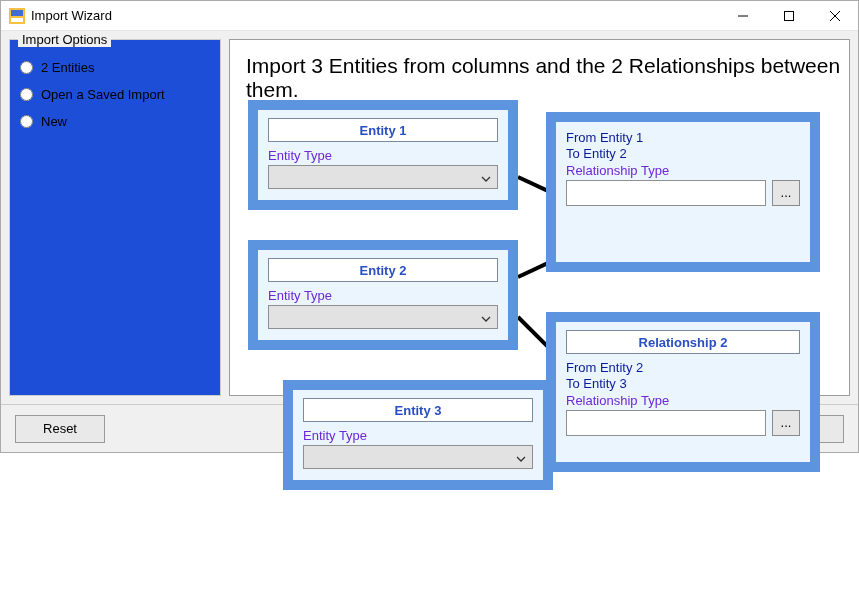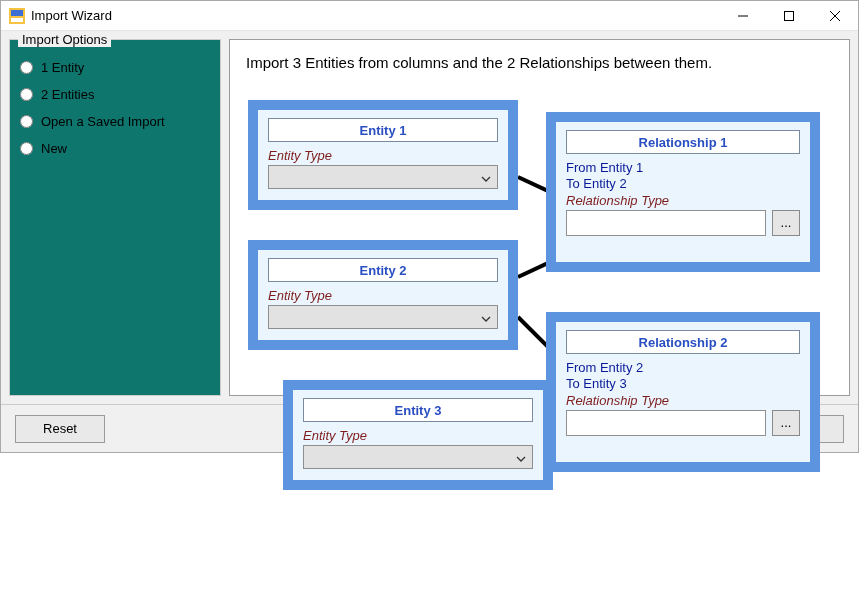--- a/index.html
+++ b/index.html
@@ -60,21 +60,21 @@
       display: flex;
       padding: 8px;
       gap: 8px;
       min-height: 0;
     }
     .sidebar {
       width: 212px;
       position: relative;
       padding: 14px 10px 10px 10px;
       border: 1px solid #cccccc;
-      background: #0f766e;
+      background: #1d4ed8;
     }
     .sidebar-legend {
       position: absolute;
       top: -8px;
       left: 8px;
       background: #f0f0f0;
       padding: 0 4px;
       color: #000;
     }
     .radio-row {
@@ -88,21 +88,21 @@
     .content-pane {
       flex: 1;
       background: #ffffff;
       border: 1px solid #9c9c9c;
       position: relative;
     }
     .instruction {
       position: absolute;
       top: 14px;
       left: 16px;
-      font-size: 15px;
+      font-size: 21px;
       color: #000;
     }
     
     .entity-box, .rel-box {
       position: absolute;
       border: 10px solid #5c94e0;
       background: #eaf5fd;
       padding: 8px 10px;
     }
     .entity-box {
@@ -125,23 +125,22 @@
       border: 1px solid #7a8aa0;
       height: 24px;
       display: flex;
       align-items: center;
       justify-content: center;
       font-weight: 600;
       color: #2a4fc2;
       margin-bottom: 6px;
     }
     .field-label {
-      color: #7f1d1d;
+      color: #6d28d9;
       margin-bottom: 2px;
-      font-style: italic;
     }
     .dropdown {
       height: 24px;
       background: #e2e2e2;
       border: 1px solid #8f8f8f;
       display: flex;
       align-items: center;
       justify-content: flex-end;
       padding-right: 6px;
     }
@@ -238,24 +237,20 @@
   </div>
 
   <div class="body">
     <div class="main-row">
 
       <div class="sidebar">
         <div class="sidebar-legend">Import Options</div>
 
         <div class="radio-row">
           <input type="radio" name="opt" style="">
-          <label>1 Entity</label>
-        </div>
-        <div class="radio-row">
-          <input type="radio" name="opt" style="">
           <label>2 Entities</label>
         </div>
         <div class="radio-row">
           <input type="radio" name="opt" style="">
           <label>Open a Saved Import</label>
         </div>
         <div class="radio-row">
           <input type="radio" name="opt" style="">
           <label>New</label>
         </div>
@@ -299,21 +294,20 @@
           <div class="dropdown">
             <span class="chev">
               <svg width="10" height="6" viewBox="0 0 10 6">
                   <polyline points="1,1 5,5 9,1" fill="none" stroke="#333" stroke-width="1.3"></polyline>
                 </svg>
             </span>
           </div>
         </div>
 
         <div class="rel-box r1">
-          <div class="box-title">Relationship 1</div>
           <div class="from-to">From Entity 1</div>
           <div class="from-to">To Entity 2</div>
           <div class="field-label">Relationship Type</div>
           <div class="rel-input-row">
             <div class="text-input"></div>
             <div class="ellipsis-btn">
               <span>...</span>
             </div>
           </div>
         </div>

